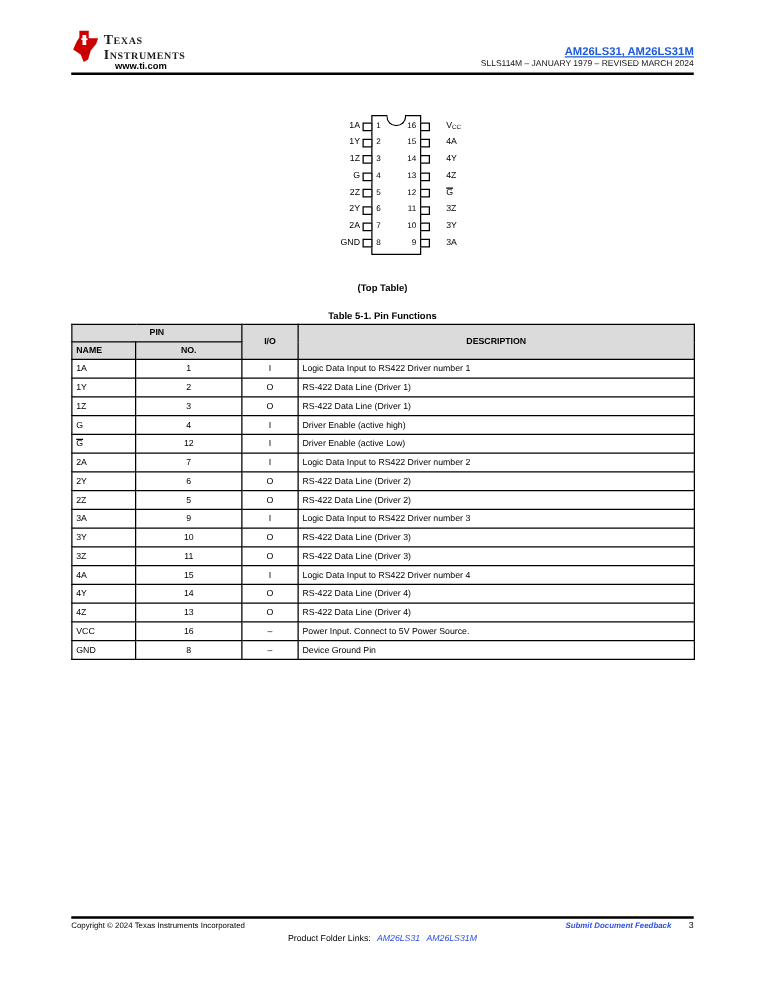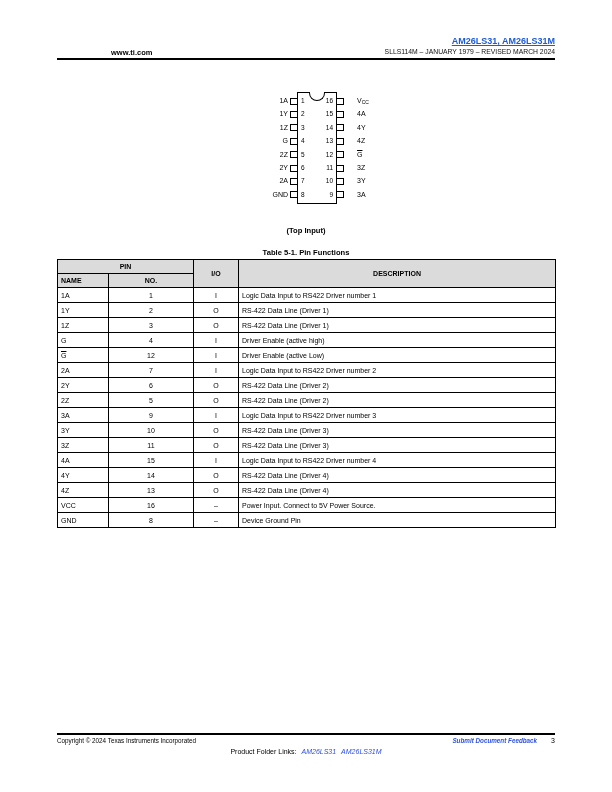--- a/index.html
+++ b/index.html
@@ -6,21 +6,21 @@
   html,body { background:#fff; }
   body { font-family:"Liberation Sans", sans-serif; color:#000; }
   .page { position:relative; width:612px; height:792px; background:#fff; margin:0 auto; overflow:hidden; }
 
   
   .hdr-logo { position:absolute; left:57px; top:24px; display:flex; align-items:flex-start; }
   .ti-mark { width:22px; height:26px; margin-right:4px; }
   .ti-wordmark { font-family:"Liberation Serif", serif; font-weight:bold; color:#1c1c1c; line-height:1; padding-top:3px; }
   .ti-wordmark .l1 { font-size:11px; letter-spacing:.5px; font-variant:small-caps; }
   .ti-wordmark .l2 { font-size:11px; letter-spacing:.5px; font-variant:small-caps; margin-top:1px; }
-  .hdr-site { position:absolute; left:73px; top:48px; font-size:7.5px; font-weight:bold;padding-left:38px; }
+  .hdr-site { position:absolute; left:54px; top:48px; font-size:7.5px; font-weight:bold;padding-left:38px; }
   .hdr-part { position:absolute; right:57px; top:36px; font-size:9px; font-weight:bold; text-align:right; }
   .hdr-doc  { position:absolute; right:57px; top:48px; font-size:6.8px; text-align:right; color:#111; }
   .hdr-rule { position:absolute; left:57px; top:58px; width:498px; height:2px; background:#000; }
 
   
   .sec-title { position:absolute; left:57px; top:74px; font-size:11px; font-weight:bold; }
 
   
   .diagram { position:absolute; left:258px; top:91px; width:130px; height:118px; }
   .dip-body { position:absolute; left:39px; top:1px; width:40px; height:112px; border:1.5px solid #000; background:#fff; }
@@ -63,20 +63,30 @@
   .fb-link { font-weight:bold; }
   .ftr-page { color:#000; font-size:7px; }
   .ftr-products { position:absolute; left:57px; top:748px; width:498px; text-align:center; font-size:7px; }
   .ftr-products .link { margin-left:3px; }
 </style>
 </head>
 <body>
 
 <div class="page">
 
+  <div class="hdr-logo">
+    <svg class="ti-mark" viewBox="0 0 22 26">
+      <path d="M6.5,0.5 L14,0.5 L14,6.5 L21.5,6.5 L20,11 L15.5,16.5 L13.5,23.5 L10,25.5 L7.5,19.5 L1.5,15.5 L4.5,9 L6.5,6 Z" fill="#cc0000"></path>
+      <path d="M9,4 L12,4 L12,12 L9,12 Z M8,6.5 L13,6.5 L13,8 L8,8 Z" fill="#ffffff"></path>
+    </svg>
+    <div class="ti-wordmark">
+      <div class="l1">Texas</div>
+      <div class="l2">Instruments</div>
+    </div>
+  </div>
   <div class="hdr-site">www.ti.com</div>
   <div class="hdr-part" style="color:#1e5bd6;text-decoration:underline;">AM26LS31, AM26LS31M</div>
   <div class="hdr-doc">SLLS114M – JANUARY 1979 – REVISED MARCH 2024</div>
   <div class="hdr-rule"></div>
 
 
   <div class="diagram">
     <div class="dip-body"></div>
     <div class="dip-notch"></div>
 
@@ -128,21 +138,21 @@
     <div class="pin-row pin-label-r" style="top:5px"><span>V</span><sub class="vcc">CC</sub></div>
     <div class="pin-row pin-label-r" style="top:18.4px">4A</div>
     <div class="pin-row pin-label-r" style="top:31.8px">4Y</div>
     <div class="pin-row pin-label-r" style="top:45.2px">4Z</div>
     <div class="pin-row pin-label-r ov" style="top:58.6px">G</div>
     <div class="pin-row pin-label-r" style="top:72px">3Z</div>
     <div class="pin-row pin-label-r" style="top:85.4px">3Y</div>
     <div class="pin-row pin-label-r" style="top:98.8px">3A</div>
   </div>
 
-  <div class="fig-cap cap2">(Top Input)</div>
+  <div class="fig-cap cap2">(Top Table)</div>
 
   <div class="tbl-title">Table 5-1. Pin Functions</div>
 
   <div class="pin-table-wrap">
     <table>
       <colgroup>
           <col class="c-name">
           <col class="c-no">
           <col class="c-io">
           <col class="c-desc">

